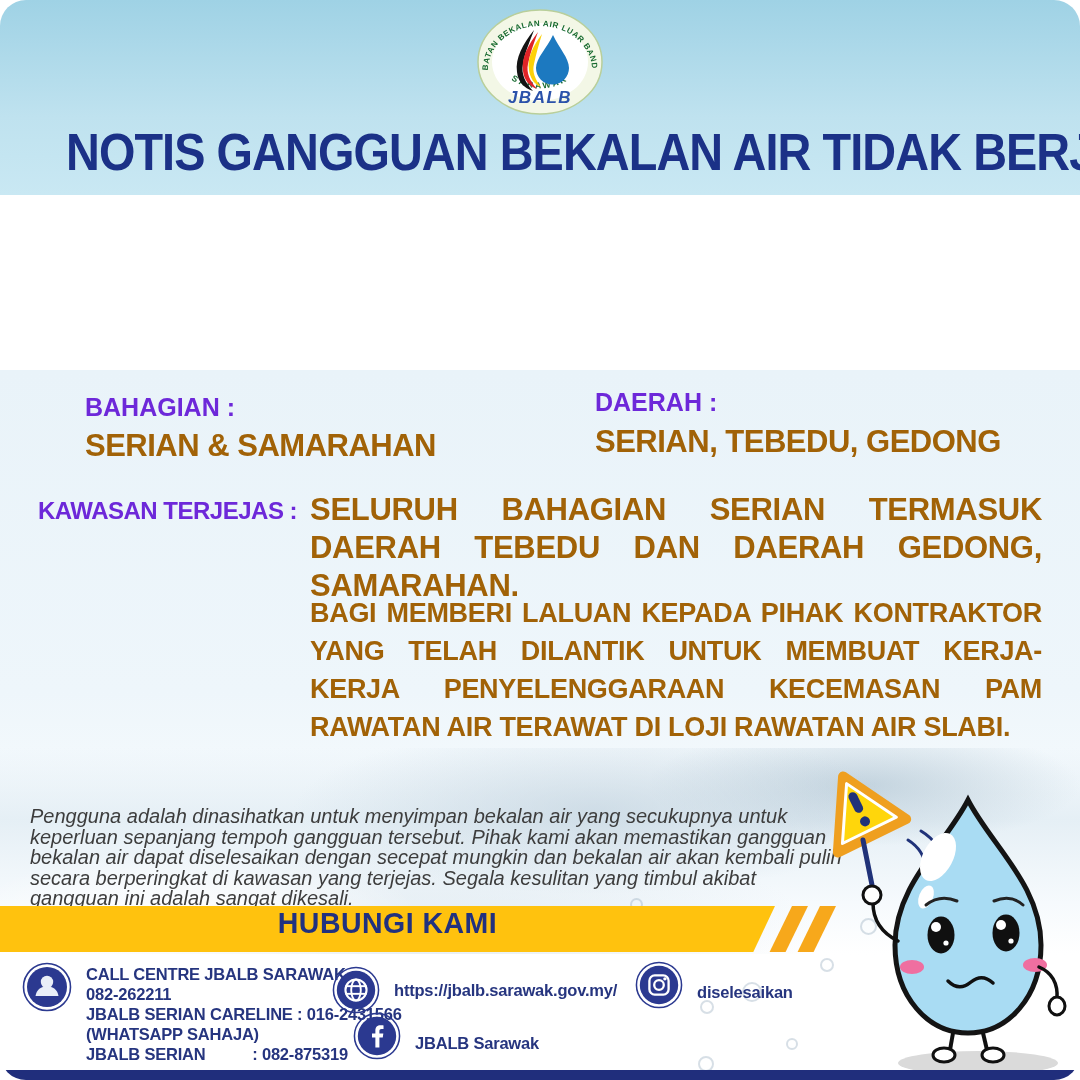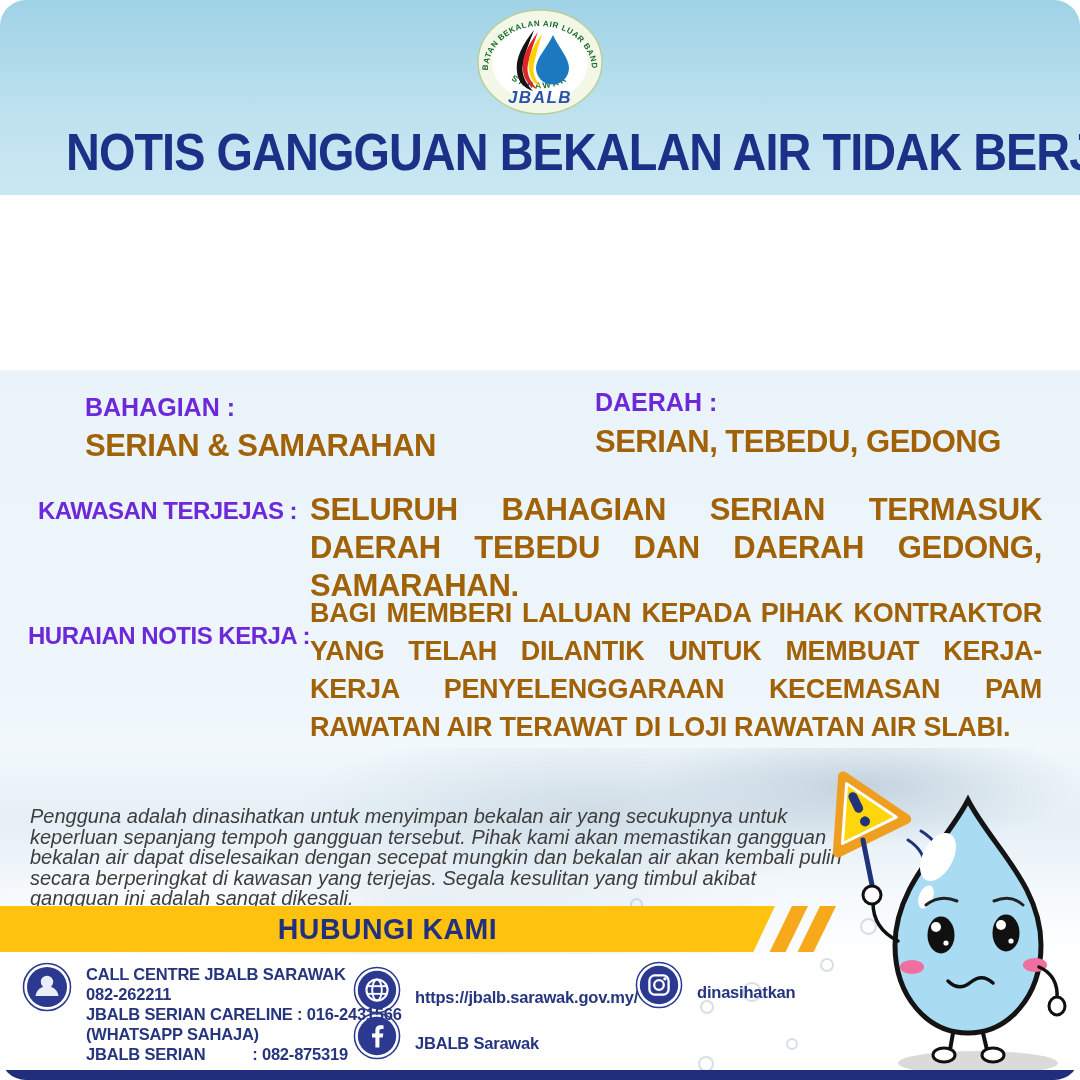--- a/index.html
+++ b/index.html
@@ -39,31 +39,31 @@
      radial-gradient(ellipse 320px 90px at 18% 80%, rgba(255,255,255,.95), rgba(255,255,255,0) 70%),
      radial-gradient(ellipse 430px 120px at 55% 30%, rgba(187,205,218,.55), rgba(255,255,255,0) 70%),
      radial-gradient(ellipse 300px 85px at 80% 18%, rgba(168,190,205,.6), rgba(255,255,255,0) 72%),
      radial-gradient(ellipse 520px 140px at 40% 92%, rgba(204,220,230,.5), rgba(255,255,255,0) 75%),
      linear-gradient(180deg, rgba(236,245,250,0) 0%, rgba(226,237,244,.85) 35%, #f6fafd 75%, #ffffff 100%);}
   .disclaimer{position:absolute;left:30px;top:806px;width:815px;z-index:2;
     font-style:italic;font-weight:500;font-size:20px;line-height:20.5px;color:#3d3d3d;}
   
   .gold-bar{position:absolute;left:0;top:906px;width:775px;height:46px;z-index:3;
     background:#ffc20e;clip-path:polygon(0 0,100% 0,97.2% 100%,0 100%);
-    display:flex;align-items:center;justify-content:center;}
+    display:flex;justify-content:center;}
   .gold-bar span{font-weight:bold;font-size:30px;color:#21317f;letter-spacing:.5px;transform:scaleX(.95);}
   .stripe{position:absolute;top:906px;height:46px;width:16px;background:#f7a81b;z-index:3;
     transform:skewX(-26deg);transform-origin:top left;}
   .stripe.s1{left:792px;} .stripe.s2{left:820px;}
   
   .footer{position:absolute;left:0;top:952px;right:0;height:88px;z-index:3;}
   .contact-col{position:absolute;display:flex;align-items:flex-start;gap:14px;}
   .contact-text{font-weight:bold;color:#26357f;font-size:16.5px;line-height:20px;letter-spacing:-.2px;}
   .col-call{left:22px;top:10px;}
-  .col-web{left:353px;top:14px;align-items:center;}
+  .col-web{left:332px;top:14px;align-items:flex-start;}
   .col-fb{left:353px;top:60px;align-items:center;}
   .col-ig{left:635px;top:9px;align-items:center;}
   .line5{display:flex;width:262px;} .line5 .num{margin-left:auto;}
   .bottom-strip{position:absolute;left:0;right:0;bottom:0;height:10px;background:#202e7c;z-index:6;}
   
   .bubble{position:absolute;border:2px solid rgba(150,172,188,.38);border-radius:50%;z-index:2;}
   
   .mascot{position:absolute;left:810px;top:745px;z-index:4;}
 </style>
 </head>
@@ -97,21 +97,20 @@
   </div>
 
 
   <div class="main"></div>
   <div class="label lbl-bahagian">BAHAGIAN :</div>
   <div class="value val-bahagian">SERIAN  &amp; SAMARAHAN</div>
   <div class="label lbl-daerah">DAERAH :</div>
   <div class="value val-daerah">SERIAN, TEBEDU, GEDONG</div>
   <div class="label lbl-kawasan">KAWASAN TERJEJAS  :</div>
   <div class="value body-kawasan">SELURUH BAHAGIAN SERIAN TERMASUK DAERAH TEBEDU DAN DAERAH GEDONG, SAMARAHAN.</div>
-  <div class="label lbl-huraian">HURAIAN NOTIS KERJA :</div>
   <div class="value body-huraian">BAGI MEMBERI LALUAN KEPADA PIHAK KONTRAKTOR YANG TELAH DILANTIK UNTUK MEMBUAT KERJA-KERJA PENYELENGGARAAN KECEMASAN PAM RAWATAN AIR TERAWAT DI LOJI RAWATAN AIR SLABI.</div>
 
   <div class="splash"></div>
   <div class="disclaimer">Pengguna adalah dinasihatkan untuk menyimpan bekalan air yang secukupnya untuk keperluan sepanjang tempoh gangguan tersebut. Pihak kami akan memastikan gangguan bekalan air dapat diselesaikan dengan secepat mungkin dan bekalan air akan kembali pulih secara berperingkat di kawasan yang terjejas. Segala kesulitan yang timbul akibat gangguan ini adalah sangat dikesali.</div>
 
   <div class="gold-bar">
     <span>HUBUNGI KAMI</span>
   </div>
   <div class="stripe s1"></div>
   <div class="stripe s2"></div>
@@ -168,21 +167,21 @@
     </div>
 
     <div class="contact-col col-ig">
       <svg width="48" height="48" viewBox="0 0 50 50">
         <circle cx="25" cy="25" r="23.5" fill="none" stroke="#2b3990" stroke-width="1.6"></circle>
         <circle cx="25" cy="25" r="20" fill="#2b3990"></circle>
         <rect x="15" y="15" width="20" height="20" rx="5.5" fill="none" stroke="#ffffff" stroke-width="2.4"></rect>
         <circle cx="25" cy="25" r="5" fill="none" stroke="#ffffff" stroke-width="2.4"></circle>
         <circle cx="31.2" y="0" cy="18.6" r="1.8" fill="#ffffff"></circle>
       </svg>
-      <div class="contact-text" style="padding-top:14px;">dinasihatkan</div>
+      <div class="contact-text" style="padding-top:14px;">diselesaikan</div>
     </div>
   </div>
 
   <svg class="mascot" width="270" height="335" viewBox="0 0 270 335">
     <ellipse cx="168" cy="318" rx="80" ry="12" fill="#dadada"></ellipse>
 
     <g transform="translate(48,62) rotate(-26)">
       <path d="M-38,32 L38,32 L0,-34 Z" fill="#ffd60b" stroke="#ef9f1f" stroke-width="10" stroke-linejoin="round"></path>
       <path d="M-30,26 L30,26 L0,-26 Z" fill="#ffd60b" stroke="#ffffff" stroke-width="3" stroke-linejoin="round"></path>
       <rect x="-4.5" y="-16" width="9" height="22" rx="4.5" fill="#203279"></rect>

